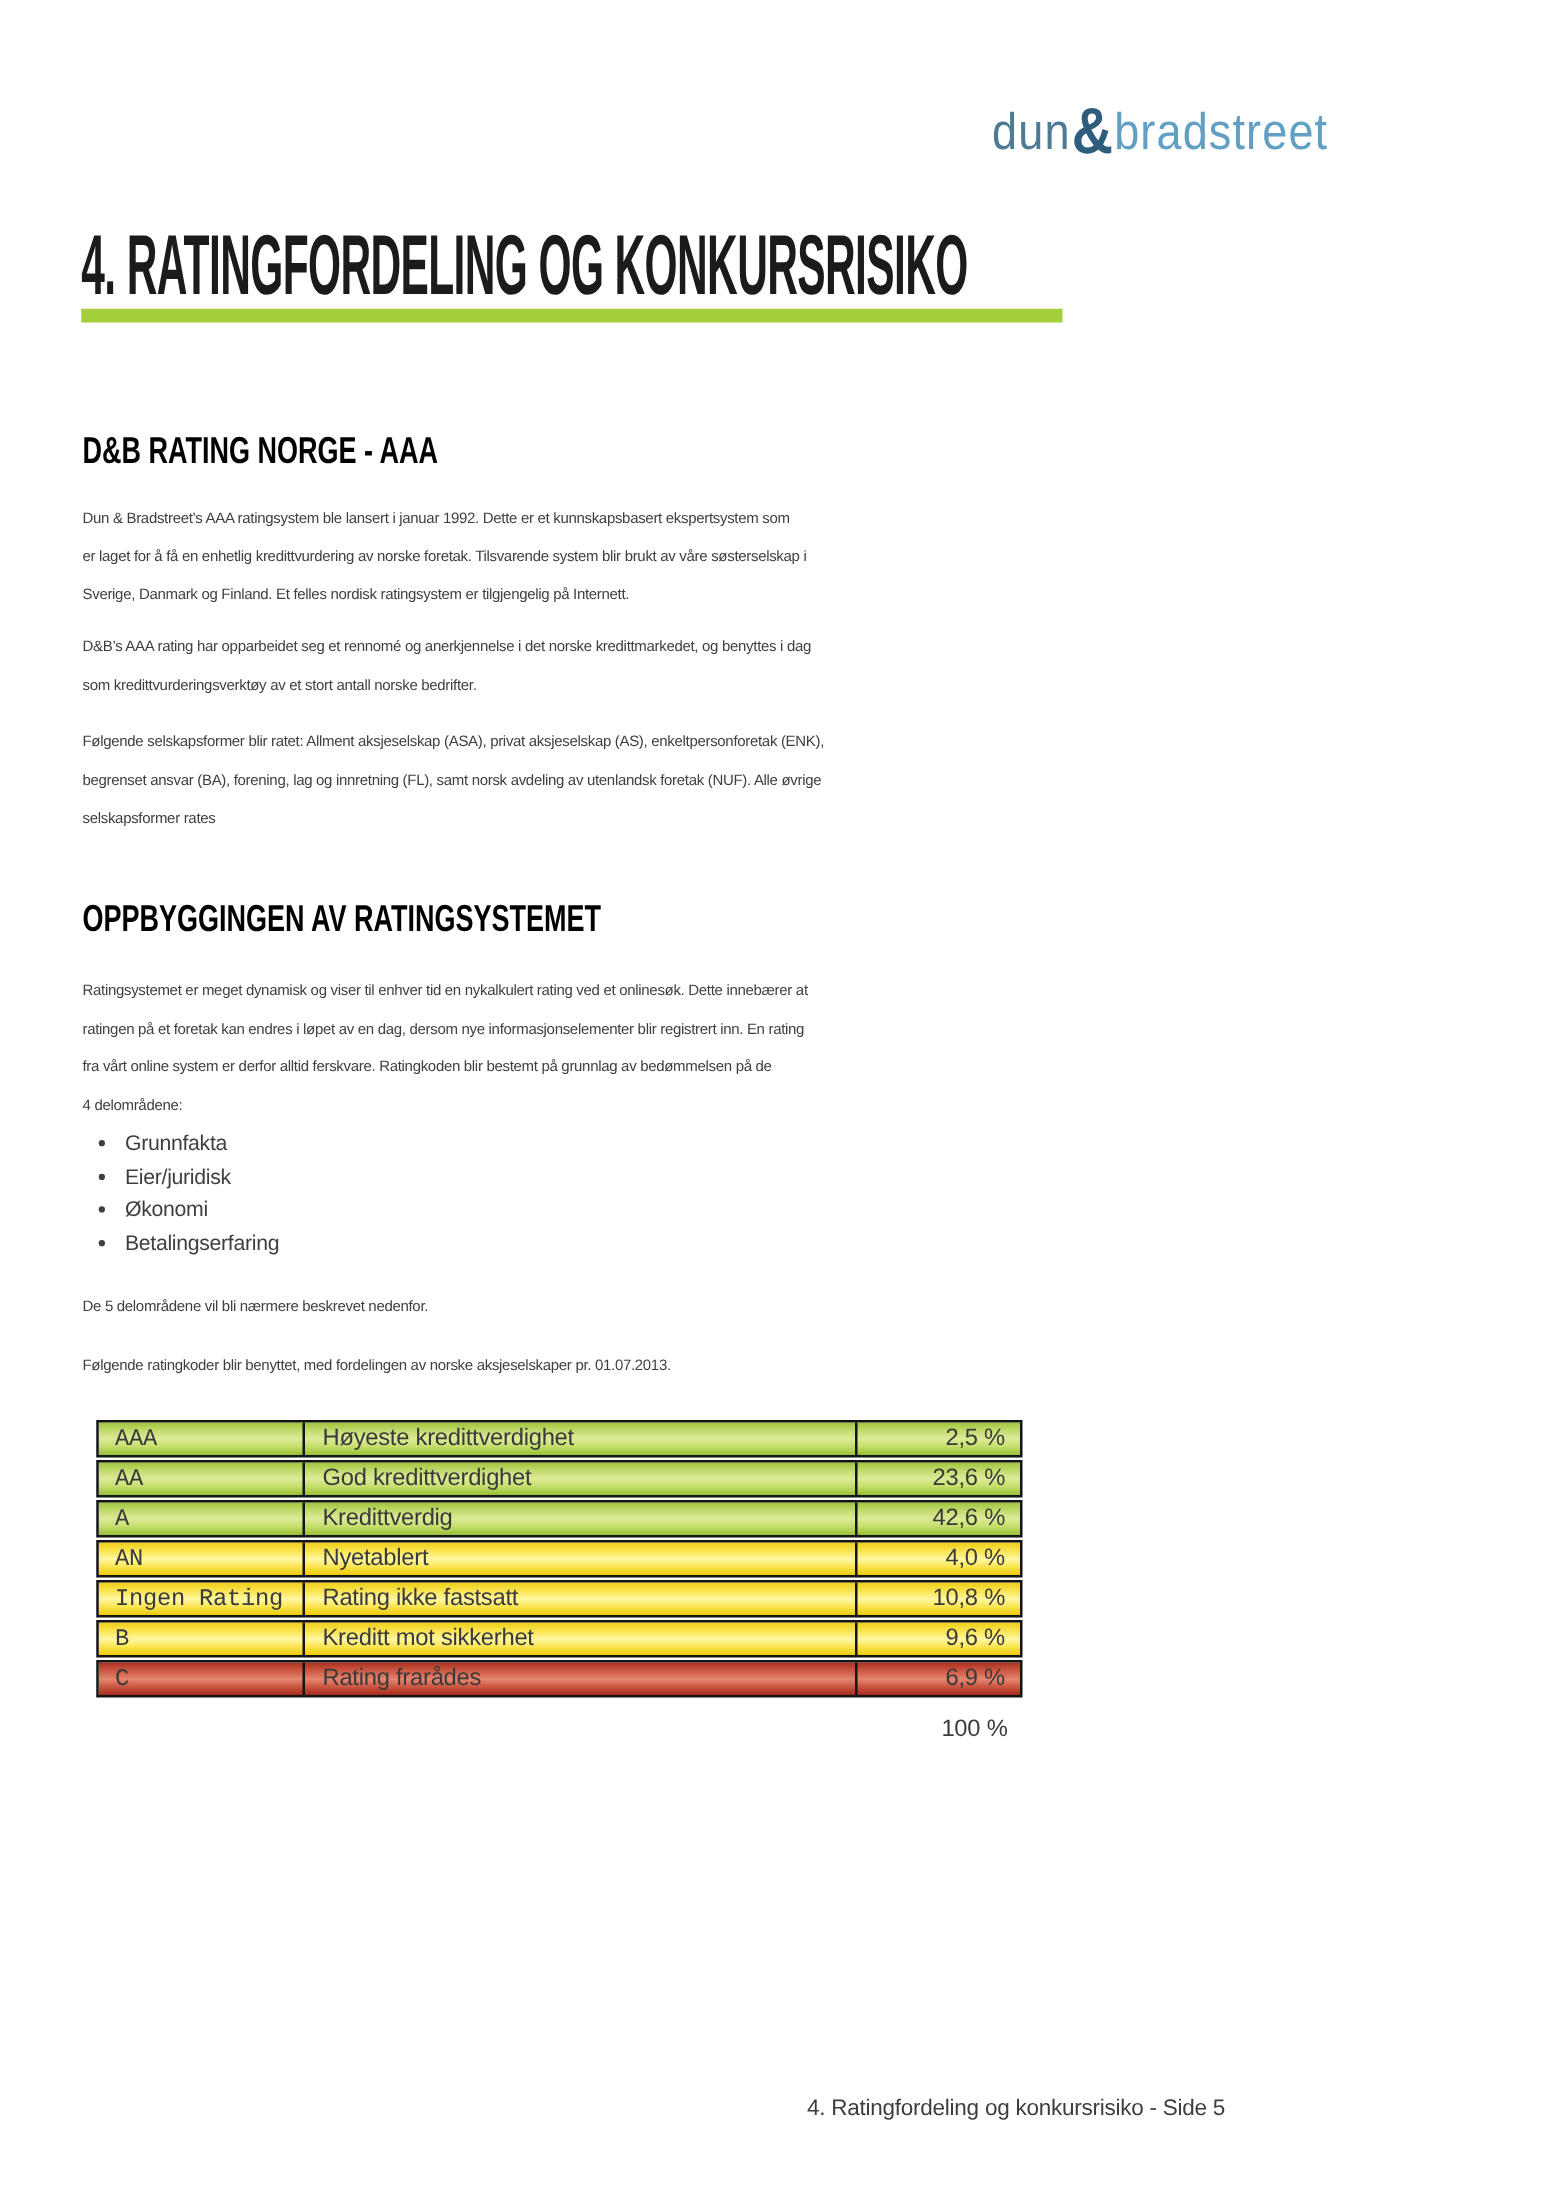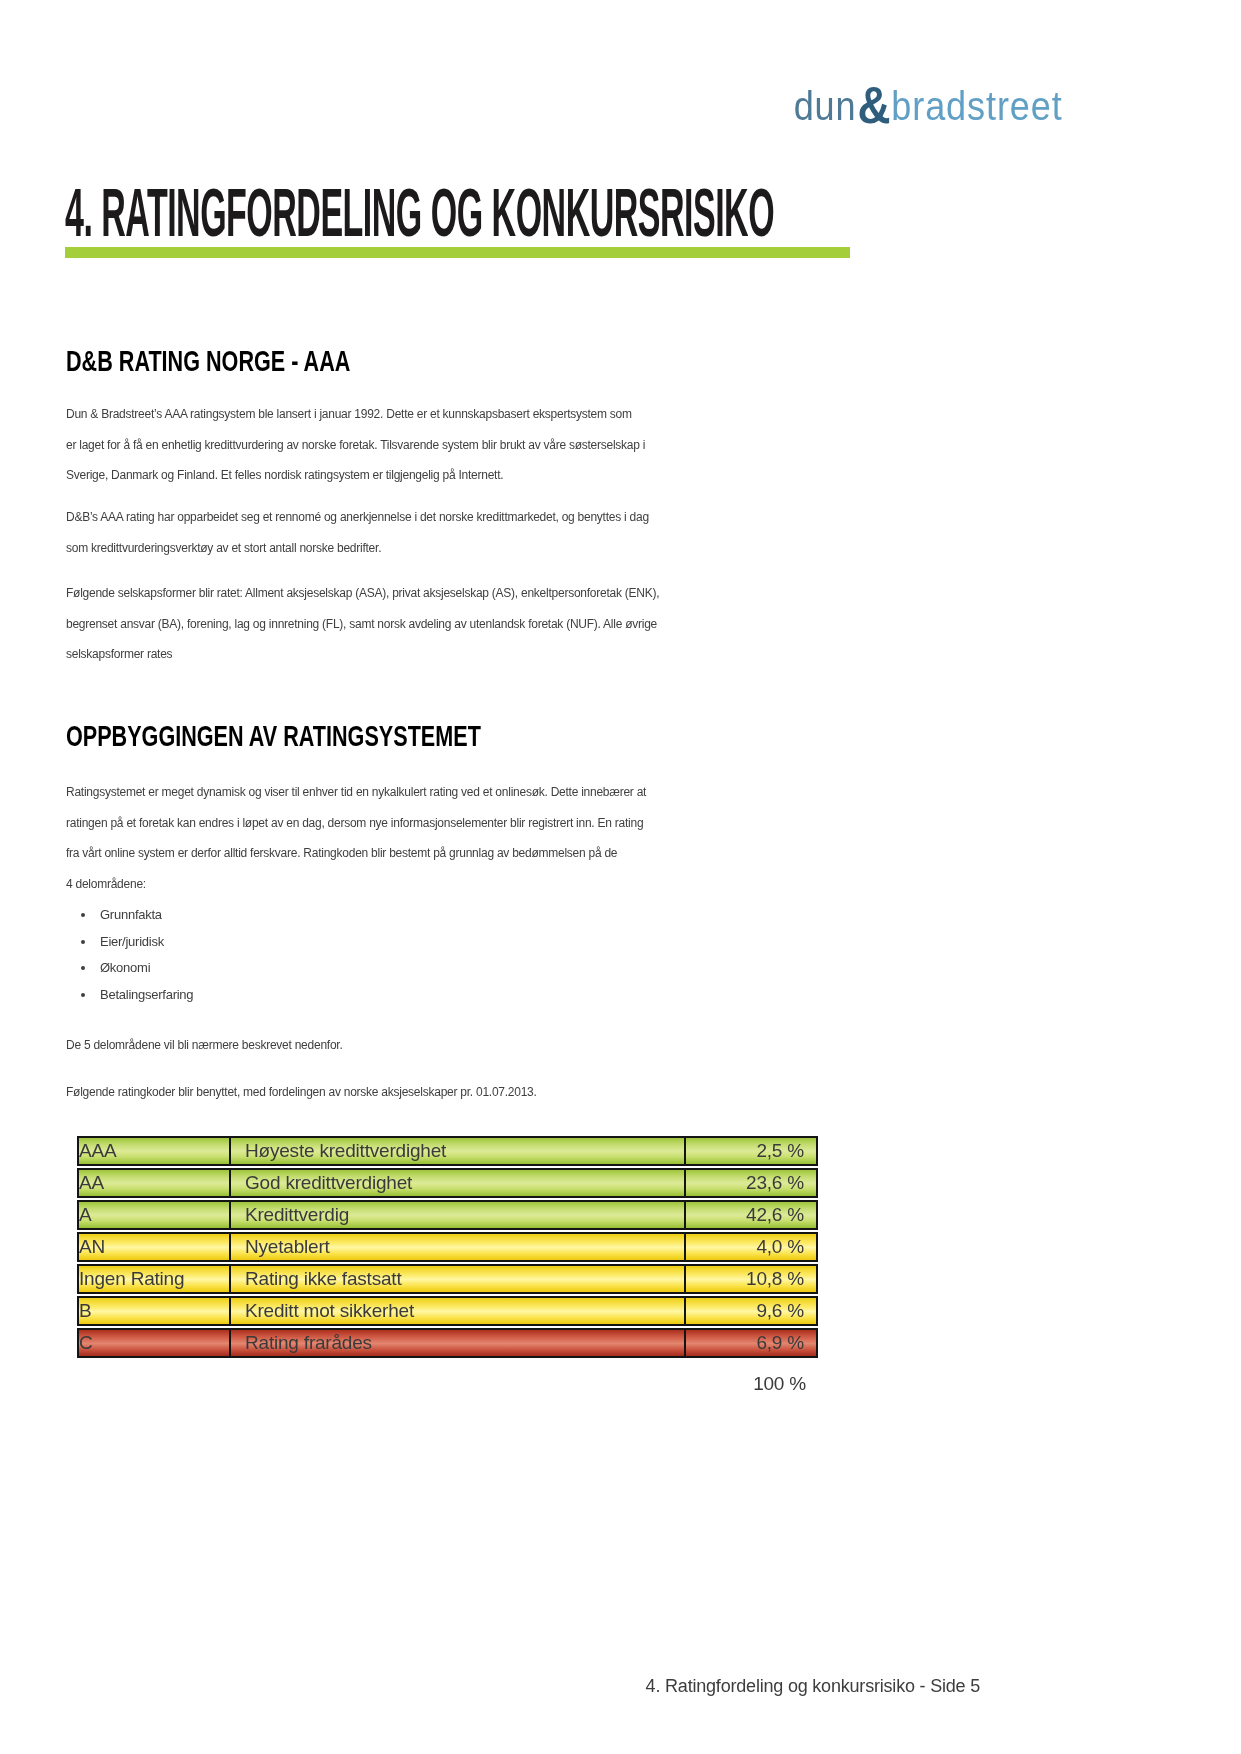--- a/index.html
+++ b/index.html
@@ -34,32 +34,32 @@
   }
   .p1 { top:399px; }
   .p2 { top:502px; }
   .p3 { top:578px; }
   .p4 { top:777px; }
   .p5 { top:1030px; }
   .p6 { top:1077px; }
 
   .bullets {
     position:absolute; left:70px; top:902px; margin:0; padding:0 0 0 26px; width:500px;
-    font-size:13px; line-height:26.5px; letter-spacing:-0.25px; color:#3f3f3f;
+    font-size:17px; line-height:26.5px; letter-spacing:-0.25px; color:#3f3f3f;
   }
   .bullets li { margin:0; padding:0 0 0 4px; }
 
   
   .rtable { position:absolute; left:77px; top:1136px; width:741px; }
   .trow {
     display:flex; align-items:stretch; height:26px;
     border:2px solid #141414; margin-bottom:2px;
   }
   .trow .cell { display:flex; align-items:center; font-size:19px; letter-spacing:-0.2px; color:#3a3a3a; }
-  .c1 { width:150px; padding-left:0; }
+  .c1 { width:150px; padding-left:13px;font-family:Liberation Mono, monospace; }
   .c2 { flex:1; padding-left:14px; border-left:2px solid #141414; }
   .c3 { width:98px; padding-right:12px; justify-content:flex-end; border-left:2px solid #141414;padding-left:20px; }
   .trow[data-tone="green"]  { background:linear-gradient(180deg,#9fc53b 0%,#c6de74 28%,#dcea97 50%,#c9e070 72%,#97bf33 100%); }
   .trow[data-tone="yellow"] { background:linear-gradient(180deg,#eecf14 0%,#fbe75c 30%,#fff7a3 52%,#fbe44e 75%,#ecca0e 100%); }
   .trow[data-tone="red"]    { background:linear-gradient(180deg,#ad2f1f 0%,#d2604a 30%,#e38670 52%,#cb5540 75%,#a52b1c 100%); }
 
   .rtotal {
     position:absolute; left:77px; top:1353px; width:729px; text-align:right; padding-right:12px;
     font-size:19px; color:#3a3a3a; letter-spacing:-0.2px;margin-top:20px;
   }

